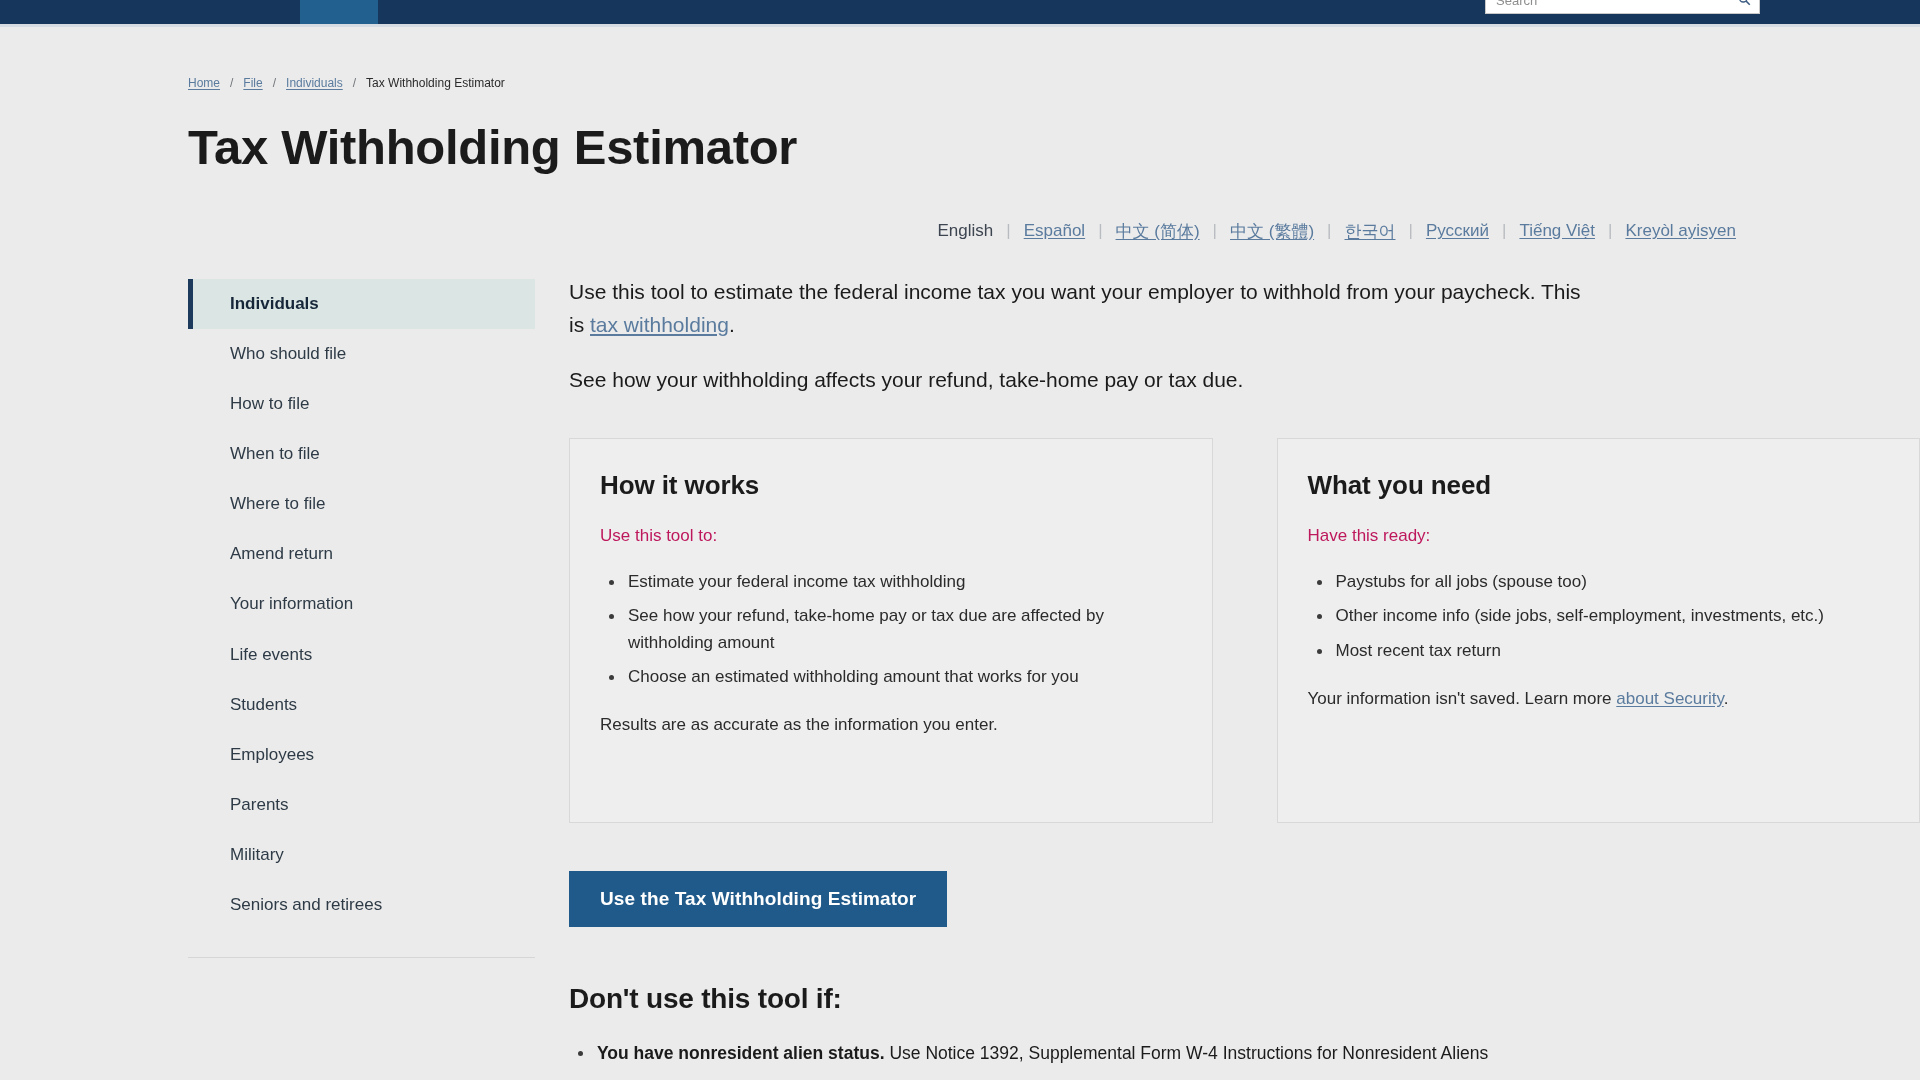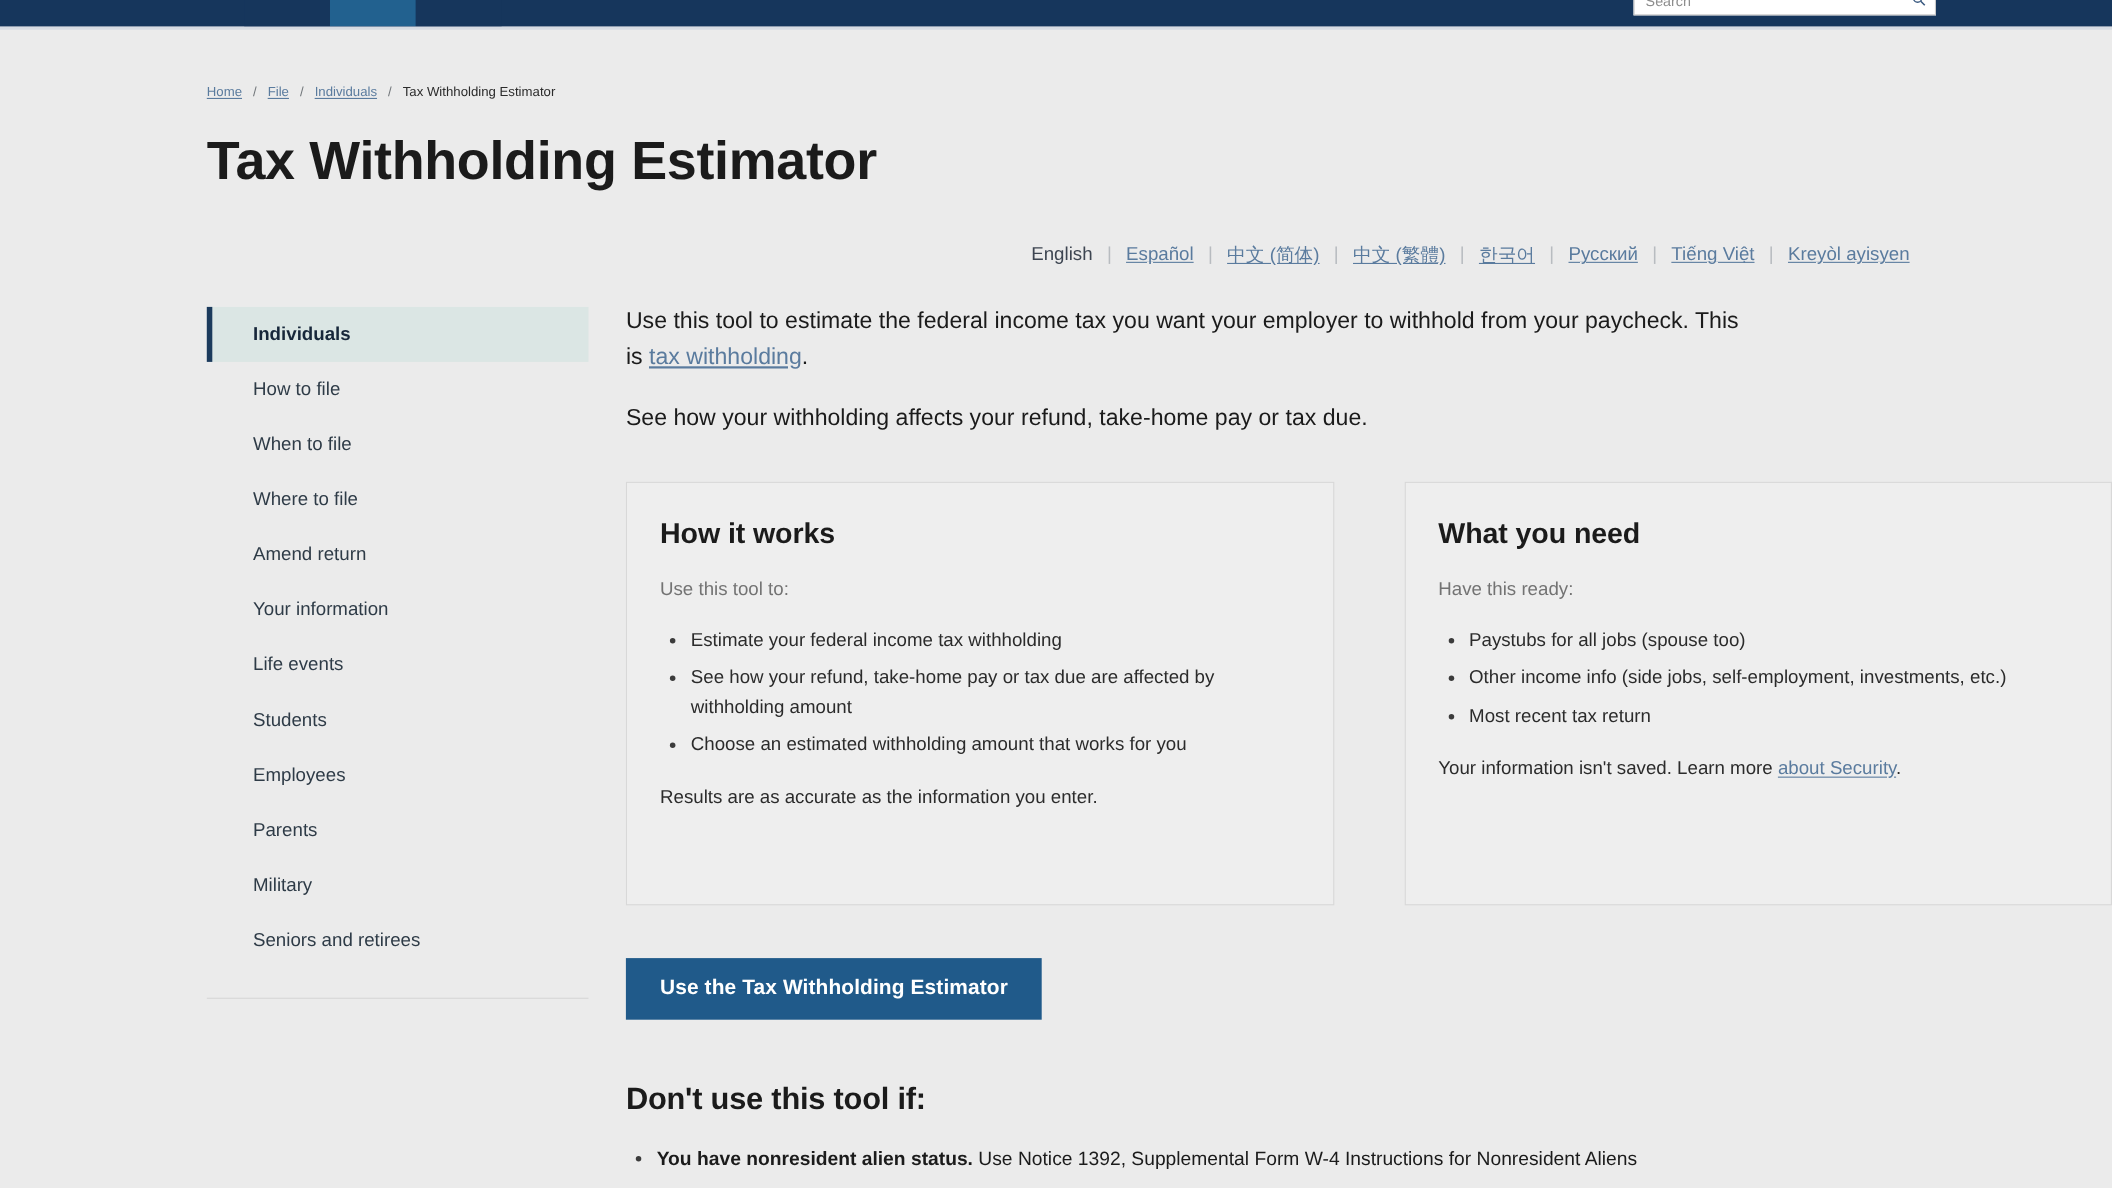--- a/index.html
+++ b/index.html
@@ -211,21 +211,21 @@
   }
   .card h2 {
     font-size: 26px;
     font-weight: 700;
     color: #1b1b1b;
     letter-spacing: -0.1px;
     margin-bottom: 22px;
   }
   .card .lead {
     font-size: 17px;
-    color: #737373;
+    color: #be185d;
     line-height: 1.5;
     margin-bottom: 20px;
   }
   .card ul {
     list-style: none;
     margin: 0 0 22px 0;
   }
   .card ul li {
     position: relative;
     font-size: 17px;
@@ -361,20 +361,23 @@
     <span class="lang-item link">Kreyòl ayisyen</span>
   </div>
 
   <div class="body-grid">
 
     <aside class="sidebar">
       <div class="side-item active">
         <span>Individuals</span>
       </div>
       <div class="side-item">
+        <span>Who should file</span>
+      </div>
+      <div class="side-item">
         <span>How to file</span>
       </div>
       <div class="side-item">
         <span>When to file</span>
       </div>
       <div class="side-item">
         <span>Where to file</span>
       </div>
       <div class="side-item">
         <span>Amend return</span>

